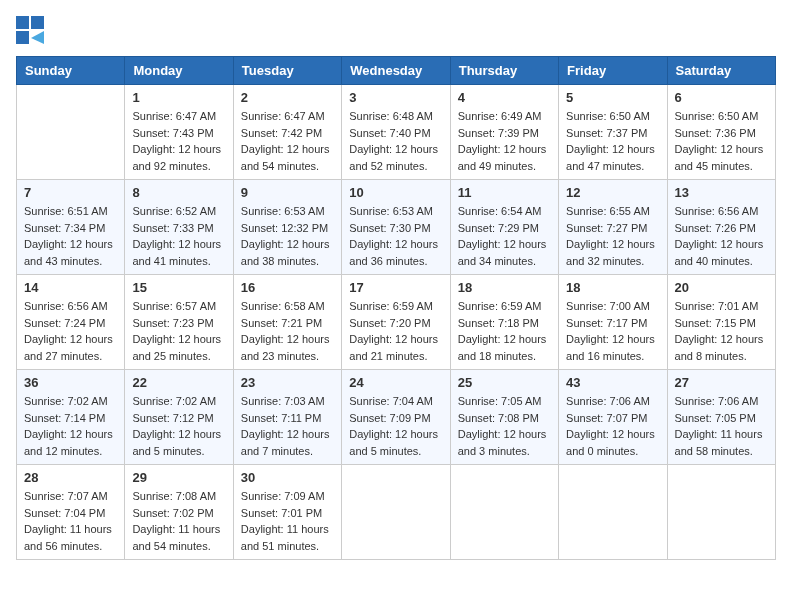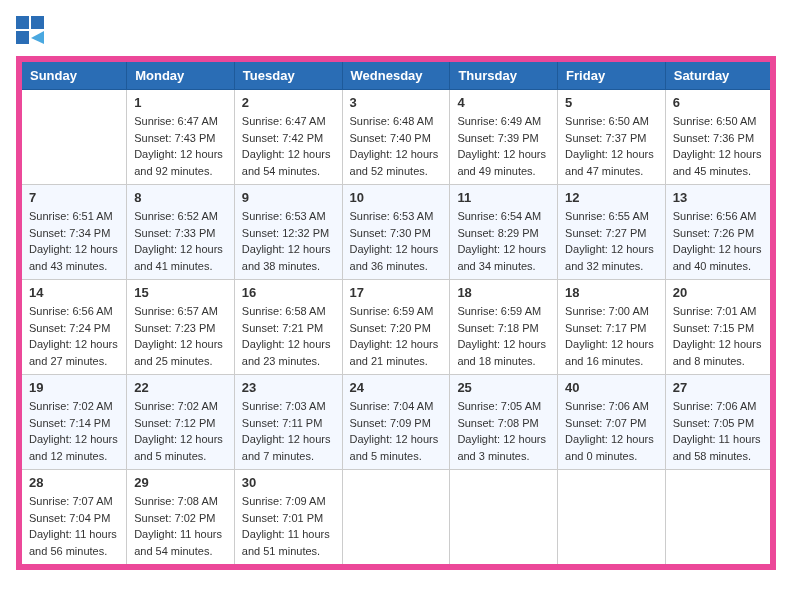--- a/index.html
+++ b/index.html
@@ -42,21 +42,21 @@
       font-weight: bold;
       color: #333;
     }
     .location-title {
       font-size: 15px;
       color: #555;
     }
     .calendar {
       width: 100%;
       border-collapse: collapse;
-      border: 6px solid #ec4899;
+      border: 1px solid #ec4899;
     }
     .calendar th {
       background: #2a6db5;
       color: #fff;
       font-size: 13px;
       font-weight: bold;
       padding: 6px 8px;
       text-align: left;
       border: 1px solid #1e5a9a;
     }
@@ -187,21 +187,21 @@
         </td>
         <td>
           <span class="day-num">10</span>
           <div class="cell-info">Sunrise: 6:53 AM</div>
           <div class="cell-info">Sunset: 7:30 PM</div>
           <div class="cell-info">Daylight: 12 hours and 36 minutes.</div>
         </td>
         <td>
           <span class="day-num">11</span>
           <div class="cell-info">Sunrise: 6:54 AM</div>
-          <div class="cell-info">Sunset: 8:29 PM</div>
+          <div class="cell-info">Sunset: 7:29 PM</div>
           <div class="cell-info">Daylight: 12 hours and 34 minutes.</div>
         </td>
         <td>
           <span class="day-num">12</span>
           <div class="cell-info">Sunrise: 6:55 AM</div>
           <div class="cell-info">Sunset: 7:27 PM</div>
           <div class="cell-info">Daylight: 12 hours and 32 minutes.</div>
         </td>
         <td>
           <span class="day-num">13</span>
@@ -249,21 +249,21 @@
         </td>
         <td>
           <span class="day-num">20</span>
           <div class="cell-info">Sunrise: 7:01 AM</div>
           <div class="cell-info">Sunset: 7:15 PM</div>
           <div class="cell-info">Daylight: 12 hours and 8 minutes.</div>
         </td>
       </tr>
       <tr>
         <td>
-          <span class="day-num">19</span>
+          <span class="day-num">36</span>
           <div class="cell-info">Sunrise: 7:02 AM</div>
           <div class="cell-info">Sunset: 7:14 PM</div>
           <div class="cell-info">Daylight: 12 hours and 12 minutes.</div>
         </td>
         <td>
           <span class="day-num">22</span>
           <div class="cell-info">Sunrise: 7:02 AM</div>
           <div class="cell-info">Sunset: 7:12 PM</div>
           <div class="cell-info">Daylight: 12 hours and 5 minutes.</div>
         </td>
@@ -279,21 +279,21 @@
           <div class="cell-info">Sunset: 7:09 PM</div>
           <div class="cell-info">Daylight: 12 hours and 5 minutes.</div>
         </td>
         <td>
           <span class="day-num">25</span>
           <div class="cell-info">Sunrise: 7:05 AM</div>
           <div class="cell-info">Sunset: 7:08 PM</div>
           <div class="cell-info">Daylight: 12 hours and 3 minutes.</div>
         </td>
         <td>
-          <span class="day-num">40</span>
+          <span class="day-num">43</span>
           <div class="cell-info">Sunrise: 7:06 AM</div>
           <div class="cell-info">Sunset: 7:07 PM</div>
           <div class="cell-info">Daylight: 12 hours and 0 minutes.</div>
         </td>
         <td>
           <span class="day-num">27</span>
           <div class="cell-info">Sunrise: 7:06 AM</div>
           <div class="cell-info">Sunset: 7:05 PM</div>
           <div class="cell-info">Daylight: 11 hours and 58 minutes.</div>
         </td>

